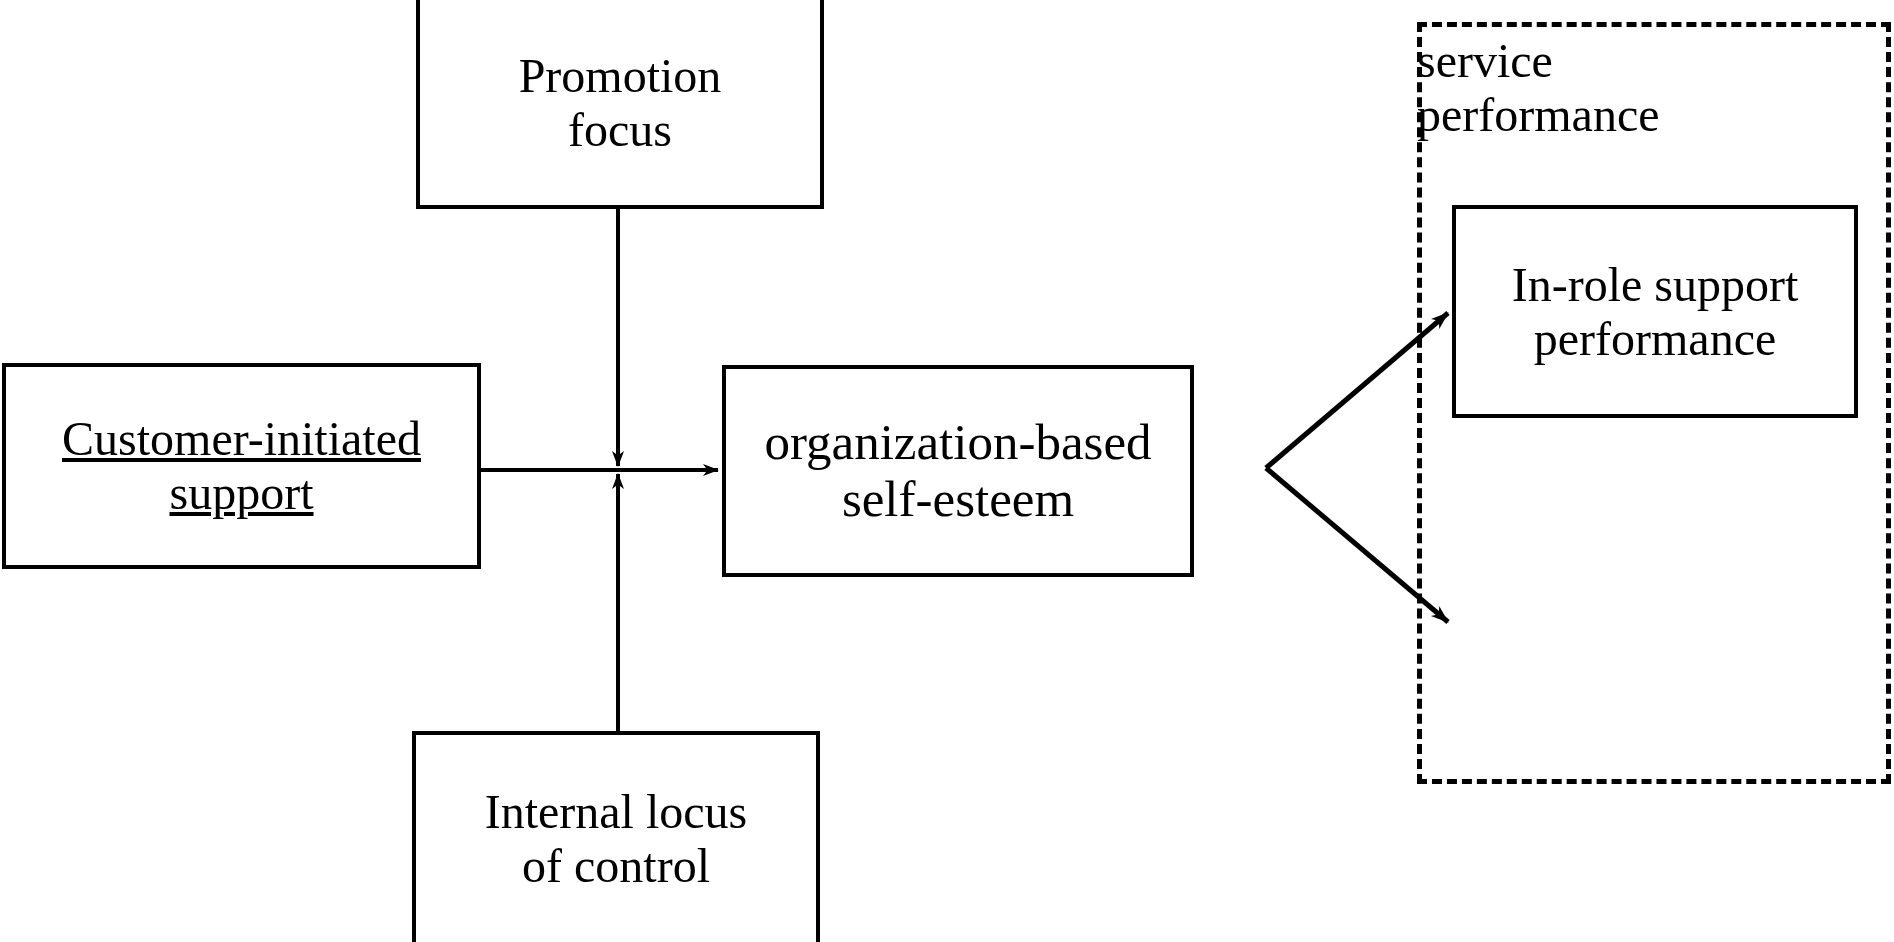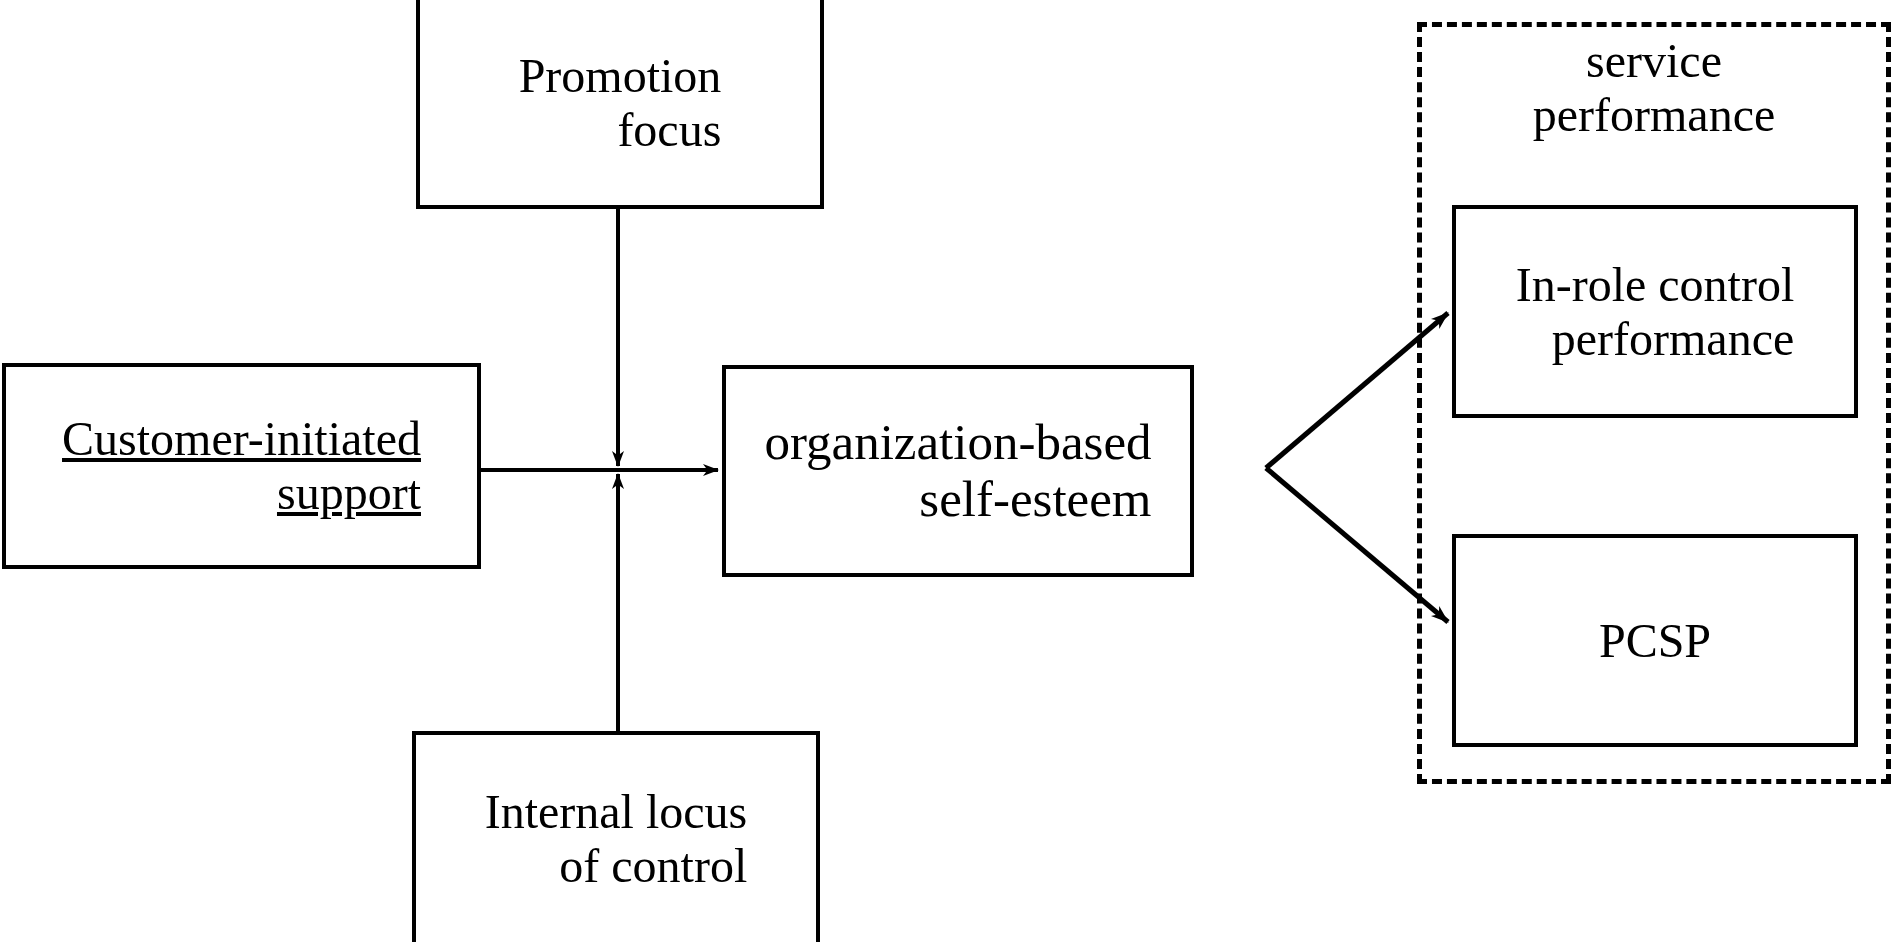--- a/index.html
+++ b/index.html
@@ -26,32 +26,30 @@
     align-items: center;
     justify-content: center;
     text-align: center;
     line-height: 1.12;
     z-index: 3;
   }
   .node-label {
     display: block;
     padding: 0 6px;
     white-space: pre-line;
-    text-align: right;
   }
   .group-box {
     position: absolute;
     box-sizing: border-box;
     border: 5px dashed #000000;
     background: transparent;
     z-index: 1;
   }
   .group-title {
     position: absolute;
-    text-align: center;
     line-height: 1.12;
     white-space: pre-line;
     z-index: 2;
   }
   svg.connectors {
     position: absolute;
     left: 0;
     top: 0;
     width: 1894px;
     height: 942px;
@@ -137,21 +135,18 @@
     <span class="node-label">Internal locus
 of control</span>
   </div>
 
   <div id="node-obse" class="node-box">
     <span class="node-label">organization-based
 self-esteem</span>
   </div>
 
   <div id="node-inrole" class="node-box">
-    <span class="node-label">In-role control
+    <span class="node-label">In-role support
 performance</span>
   </div>
 
-  <div id="node-pcsp" class="node-box">
-    <span class="node-label">PCSP</span>
-  </div>
 
 </div>
 
 </body></html>

